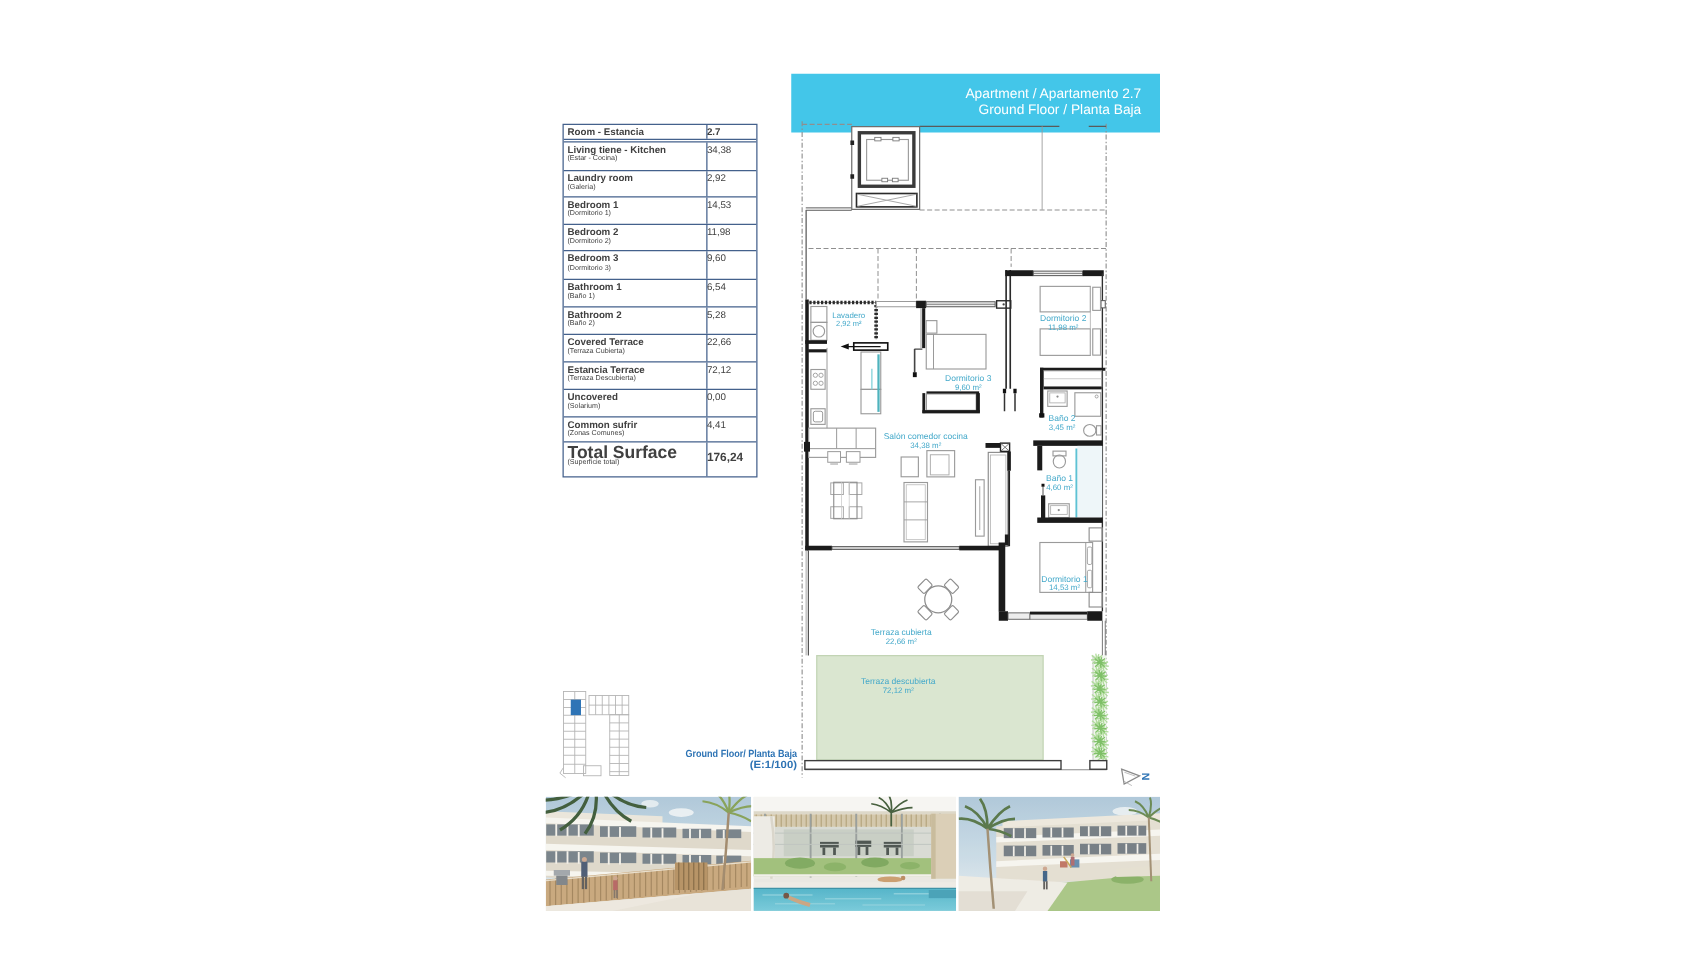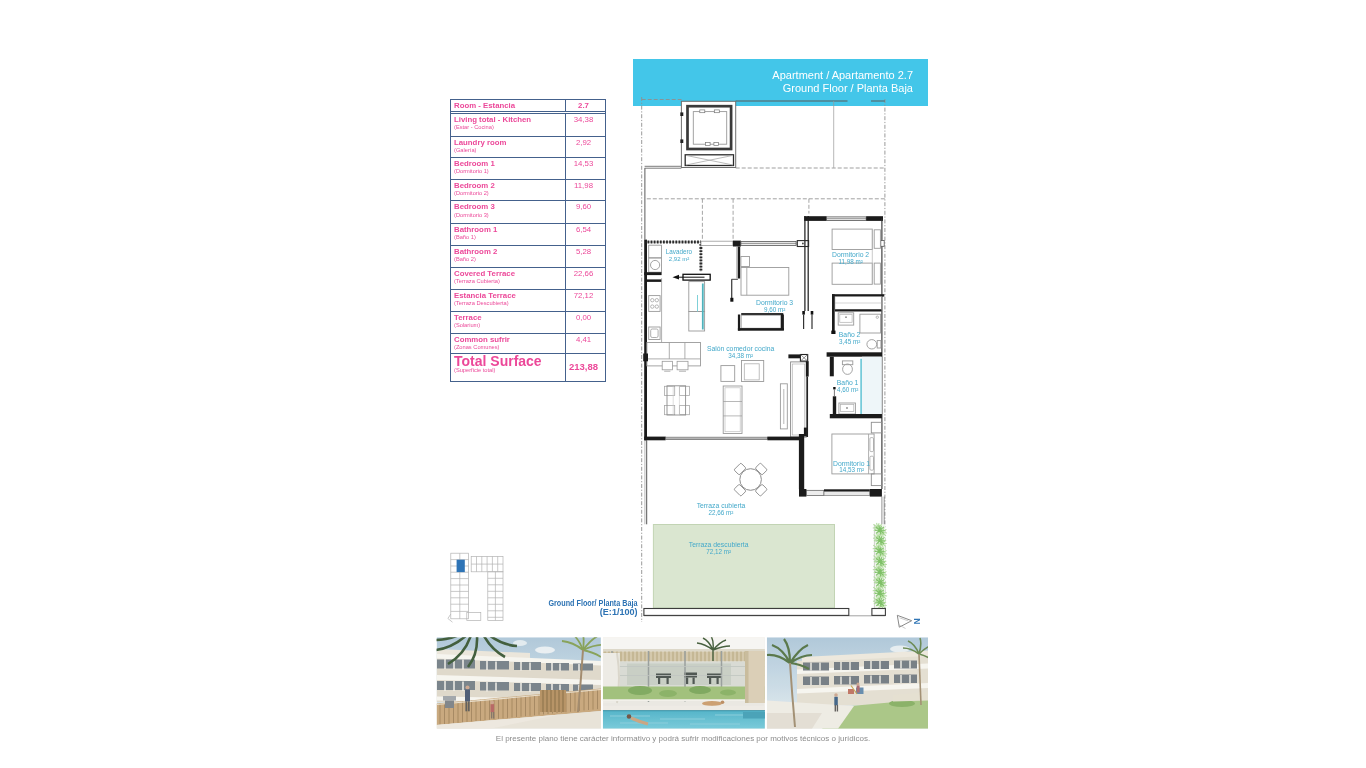--- a/index.html
+++ b/index.html
@@ -1,43 +1,43 @@
 <!DOCTYPE html>
 <html><head>
 <meta charset="utf-8">
 <style>
 html,body{margin:0;padding:0;}
 .page{position:relative;width:1366px;height:768px;background:#ffffff;overflow:hidden;font-family:"Liberation Sans",sans-serif;}
 .banner{position:absolute;left:633px;top:26px;width:295px;height:47px;background:#43c6e9;color:#ffffff;text-align:right;box-sizing:border-box;padding:9.5px 15px 0 0;font-size:11px;line-height:13.5px;margin-top:33px;}
-.tbl{position:absolute;left:450px;top:98.5px;width:156px;box-sizing:border-box;border:1.2px solid #44618c;color:#ec4899;}
+.tbl{position:absolute;left:450px;top:98.5px;width:156px;box-sizing:border-box;border:1.2px solid #44618c;color:#404040;}
 .r{display:flex;box-sizing:border-box;border-bottom:1px solid #44618c;}
 .r:last-child{border-bottom:none;}
 .n{width:114.5px;box-sizing:border-box;border-right:1px solid #44618c;padding:1px 0 0 3px;}
-.v{flex:1;box-sizing:border-box;text-align:center;padding:1px 3.5px 0 0;font-size:7.8px;}
+.v{flex:1;box-sizing:border-box;text-align:left;padding:1px 3.5px 0 0;font-size:7.8px;}
 .n b{display:block;font-size:7.8px;line-height:9.5px;}
 .n span{display:block;font-size:5.7px;line-height:7px;}
 .disc{position:absolute;left:0;top:734px;width:1366px;text-align:center;color:#8c8c8c;font-size:8px;}
 svg{position:absolute;left:0;top:0;}
 </style>
 </head>
 <body>
 <div class="page">
 
 <div class="banner">Apartment / Apartamento 2.7<br>Ground Floor / Planta Baja</div>
 
 <div class="tbl">
 <div class="r" style="height:14.2px;border-bottom:3px double #44618c">
         <div class="n" style="padding-top:1.5px">
           <b>Room - Estancia</b>
         </div>
         <div class="v" style="font-weight:bold;padding-top:1.5px">2.7</div>
       </div>
 <div class="r" style="height:23.1px">
         <div class="n">
-          <b>Living total - Kitchen</b>
+          <b>Living tiene - Kitchen</b>
           <span>(Estar - Cocina)</span>
         </div>
         <div class="v">34,38</div>
       </div>
 <div class="r" style="height:20.9px">
         <div class="n">
           <b>Laundry room</b>
           <span>(Galería)</span>
         </div>
         <div class="v">2,92</div>
@@ -86,42 +86,41 @@
       </div>
 <div class="r" style="height:22px">
         <div class="n">
           <b>Estancia Terrace</b>
           <span>(Terraza Descubierta)</span>
         </div>
         <div class="v">72,12</div>
       </div>
 <div class="r" style="height:22.1px">
         <div class="n">
-          <b>Terrace</b>
+          <b>Uncovered</b>
           <span>(Solarium)</span>
         </div>
         <div class="v">0,00</div>
       </div>
 <div class="r" style="height:20.5px">
         <div class="n">
           <b>Common sufrir</b>
           <span>(Zonas Comunes)</span>
         </div>
         <div class="v">4,41</div>
       </div>
 <div class="r" style="height:26.2px">
         <div class="n" style="padding-top:3px">
           <b style="font-size:14px">Total Surface</b>
           <span>(Superficie total)</span>
         </div>
-        <div class="v" style="font-weight:bold;font-size:9.5px;padding-top:7px">213,88</div>
+        <div class="v" style="font-weight:bold;font-size:9.5px;padding-top:7px">176,24</div>
       </div>
 </div>
 
-<div class="disc">El presente plano tiene carácter informativo y podrá sufrir modificaciones por motivos técnicos o jurídicos.</div>
 <svg width="1366" height="768" viewBox="0 0 1366 768">
 <defs>
 <linearGradient id="sky1" x1="0" y1="0" x2="0" y2="1">
           <stop offset="0" stop-color="#a9c4d8"></stop>
           <stop offset="0.55" stop-color="#c8dae6"></stop>
           <stop offset="1" stop-color="#e9eef0"></stop>
         </linearGradient>
 <linearGradient id="pool" x1="0" y1="0" x2="0" y2="1">
           <stop offset="0" stop-color="#49b0c6"></stop>
           <stop offset="1" stop-color="#71c8d8"></stop>

